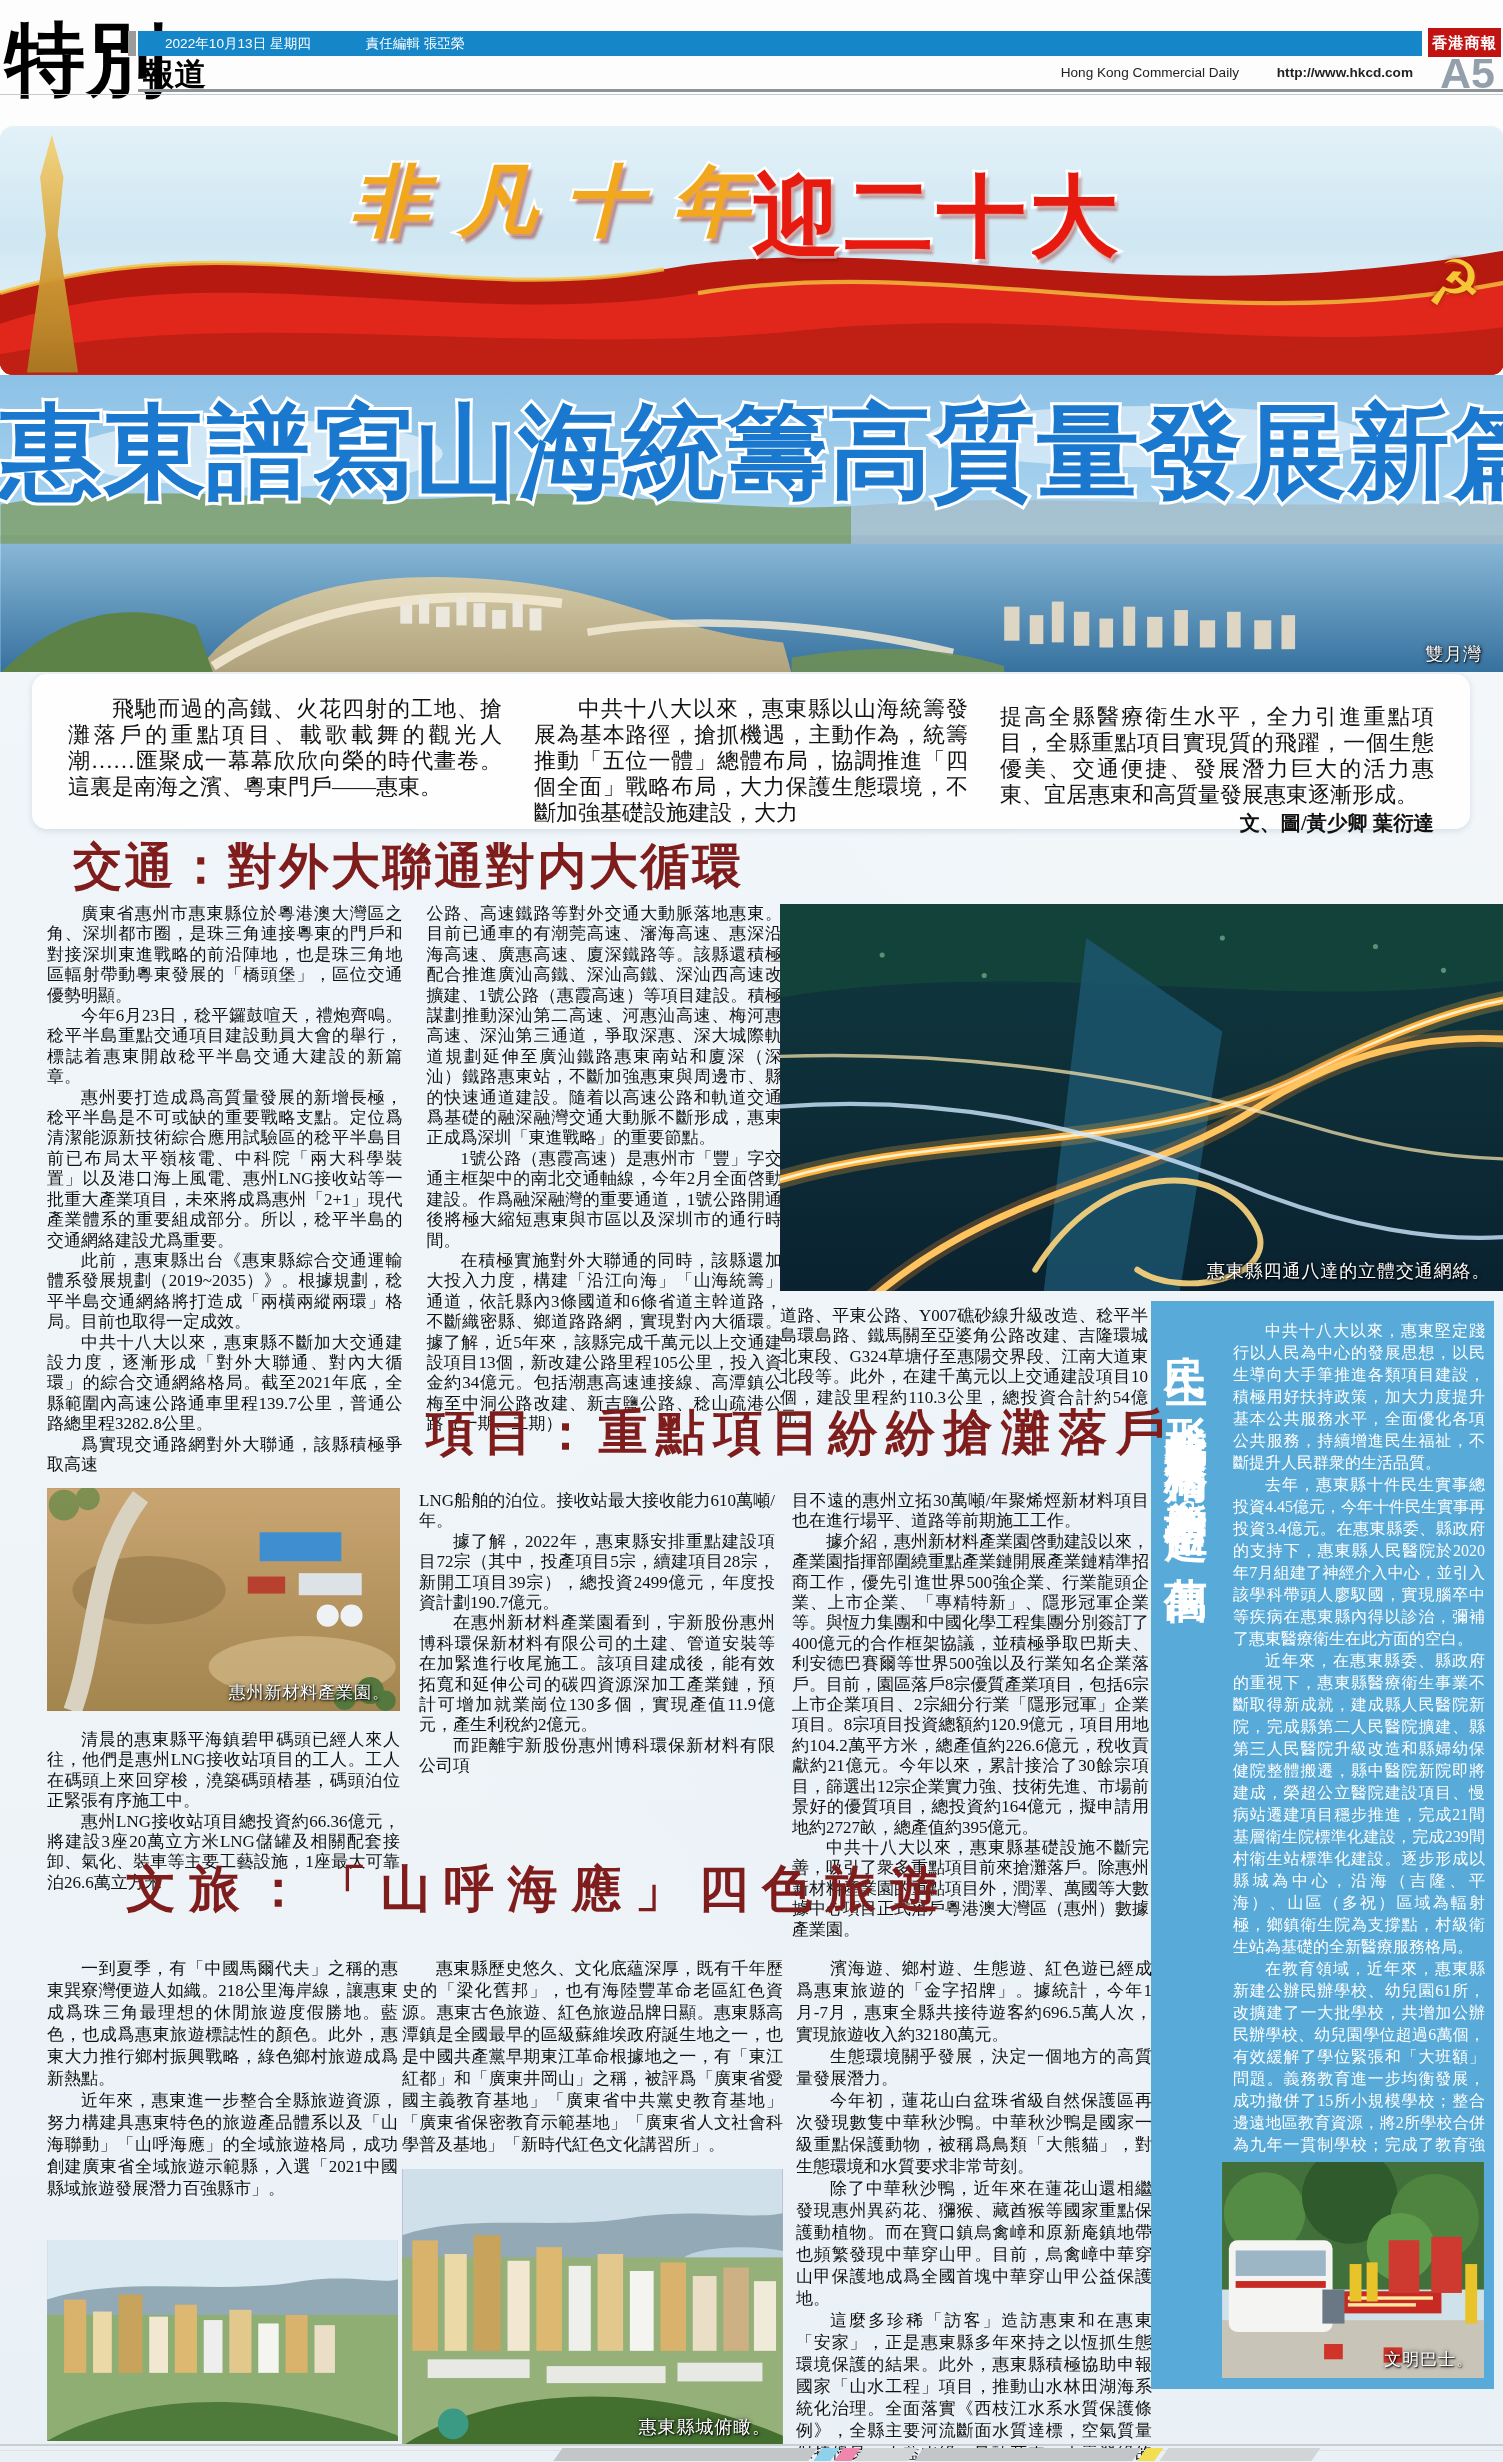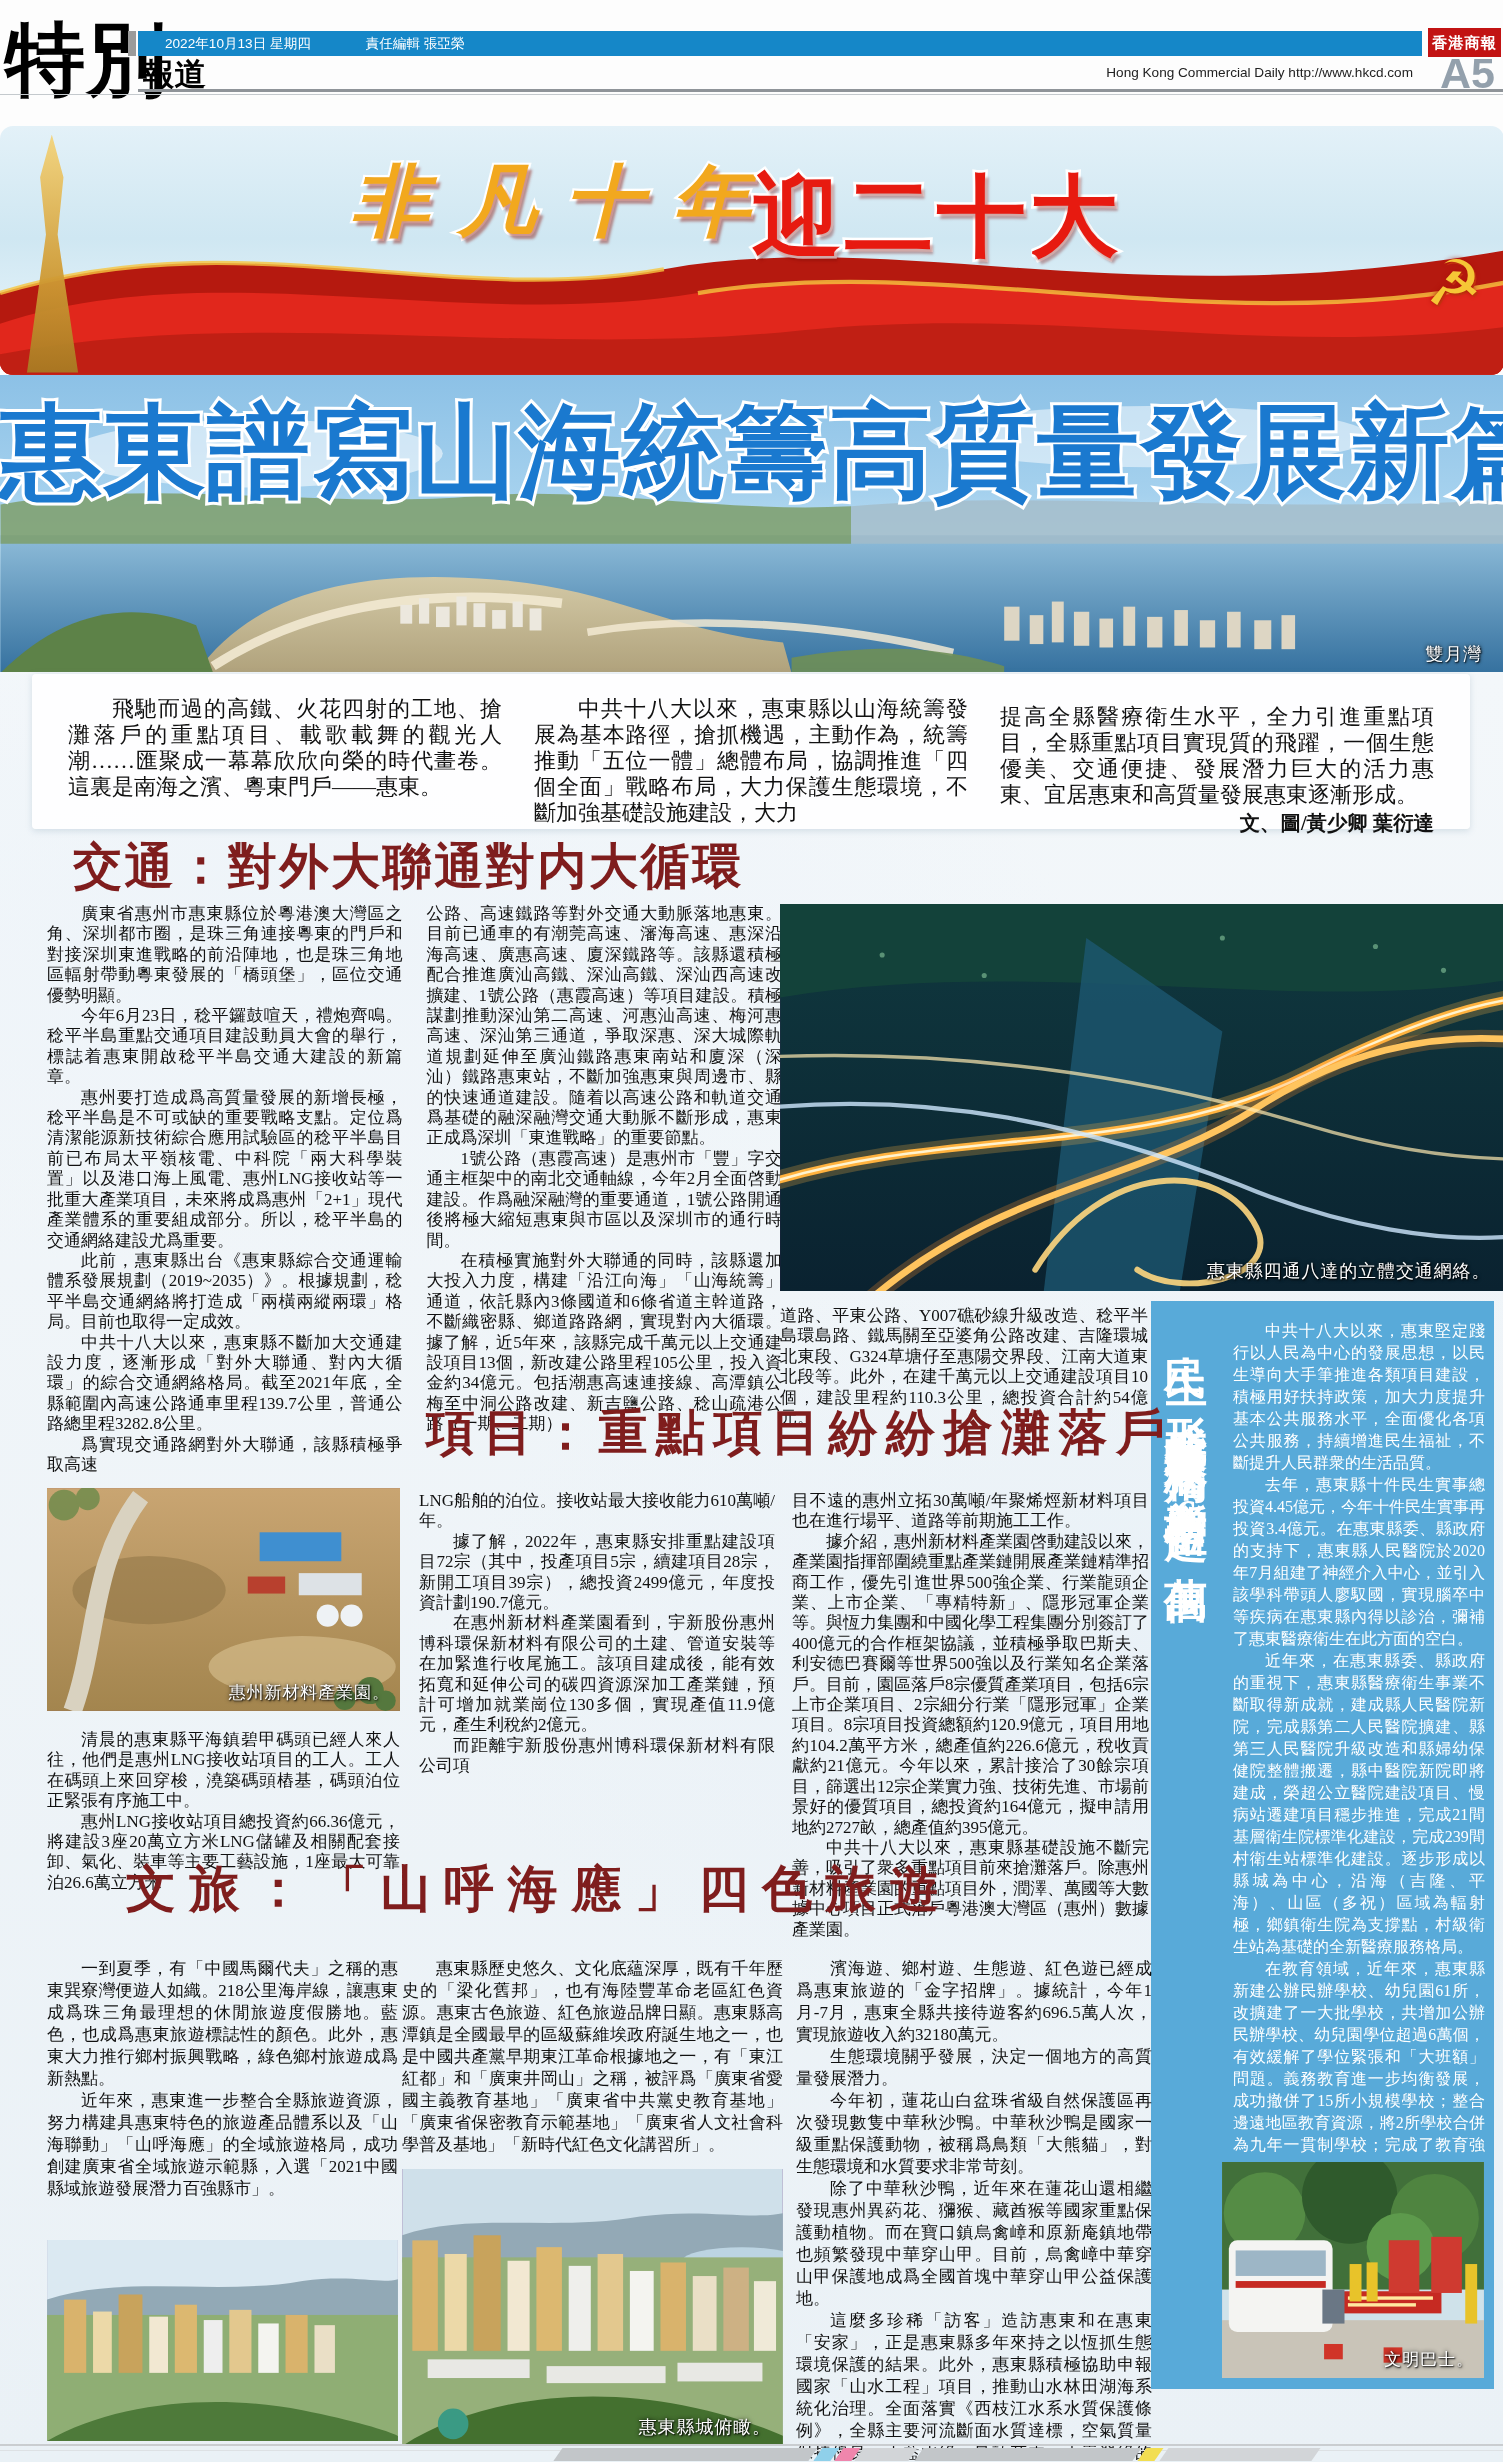--- a/index.html
+++ b/index.html
@@ -10,21 +10,21 @@
   .mast-big{left:5.1px;top:6.8px;font-size:80px;font-weight:900;letter-spacing:1.7px;color:#000;}
   .mast-small{left:143px;top:54px;font-size:31.5px;font-weight:900;color:#000;}
   .grychip{left:128px;top:31px;width:7.7px;height:25px;background:#9b9b9b;}
   .bluebar{left:138px;top:31px;width:1284px;height:25px;background:#1587c8;color:#fff;
            font-family:"Liberation Sans",sans-serif;font-size:13.6px;line-height:25px;padding-left:27px;box-sizing:border-box;}
   .bluebar span{margin-right:51px;}
   .redbox{left:1428px;top:28px;width:73px;height:29px;background:#c21313;color:#fff;
           font-size:15.3px;font-weight:700;text-align:center;line-height:29px;letter-spacing:0.9px;}
   .engline{left:766px;top:65px;width:647px;text-align:right;font-family:"Liberation Sans",sans-serif;
            font-size:13.6px;color:#222;}
-  .engline b{font-weight:400;}
+  .engline b{margin-left:34px;font-weight:700;}
   .pageno{left:1440px;top:49px;font-family:"Liberation Sans",sans-serif;font-size:43px;font-weight:700;color:#93a0ac;}
   .rule1{left:138px;top:89px;width:1366px;height:3.4px;background:#8f9499;}
   .rule2{left:0px;top:94px;width:1504px;height:0.9px;background:#c4c9cd;}
   
   .banner{left:0;top:126px;width:1504px;height:249px;overflow:hidden;
           background:linear-gradient(180deg,#e3f1f8 0%,#cfe7f2 45%,#eef8fd 100%);border-radius:13px;}
   .banner svg{position:absolute;left:0;top:0;}
   .statue{left:15.3px;top:8.5px;width:73px;height:238px;
           background:linear-gradient(180deg,#f3d47c,#cf9a34 60%,#a87a22);
           clip-path:polygon(50% 0,66% 18%,58% 42%,86% 100%,16% 100%,42% 42%,34% 18%);opacity:.95;}
@@ -44,21 +44,21 @@
             white-space:nowrap;}
   .caption{position:absolute;color:#fff;font-size:18px;letter-spacing:0.9px;
            text-shadow:0 0 4.3px rgba(0,0,0,.9),0.9px 0.9px 1.7px #000;}
   
   .lowerbg{left:0;top:672px;width:1504px;height:1790px;
            background:radial-gradient(ellipse 766px 340px at 20% 15%,#eef4f9,transparent),
                       radial-gradient(ellipse 766px 426px at 80% 55%,#e9f1f7,transparent),
                       linear-gradient(180deg,#f3f7fa,#eaf1f6);}
   
   .intro{left:32px;top:674px;width:1438px;height:155px;background:rgba(255,255,255,.88);
-         border-radius:4px;box-shadow:0 1.7px 6.8px rgba(120,150,170,.25);
+         border-radius:15px;box-shadow:0 1.7px 6.8px rgba(120,150,170,.25);
          display:flex;gap:32px;padding:22px 36px;box-sizing:border-box;}
   .intro .icol{flex:1;font-size:22px;line-height:26px;text-align:justify;}
   .intro p{margin:0;text-indent:2em;}
   .intro p.cont{text-indent:0;margin-top:8px;}
   .byline{text-align:right;font-size:20.4px;font-weight:700;margin-top:1.7px;}
   
   .sechead{font-weight:900;color:#7f1d1d;white-space:nowrap;}
   .h-traffic{left:73px;top:834px;font-size:49px;letter-spacing:2.6px;}
   .h-projects{left:426px;top:1400px;font-size:49px;letter-spacing:8.5px;}
   .h-tourism{left:126px;top:1856px;font-size:50px;letter-spacing:13.6px;}

